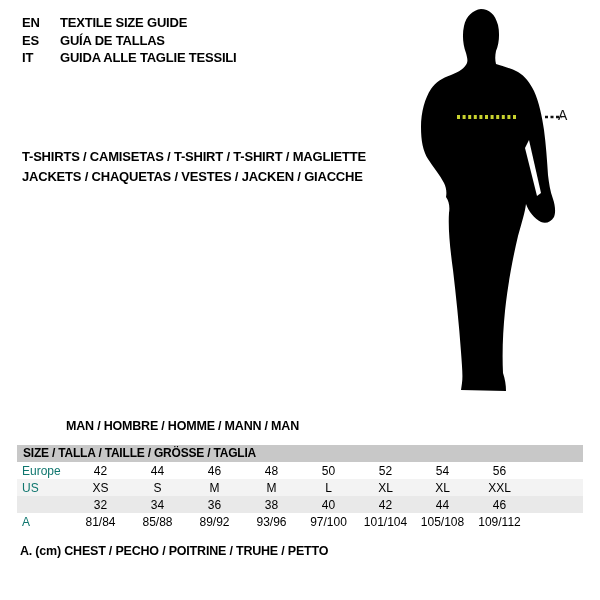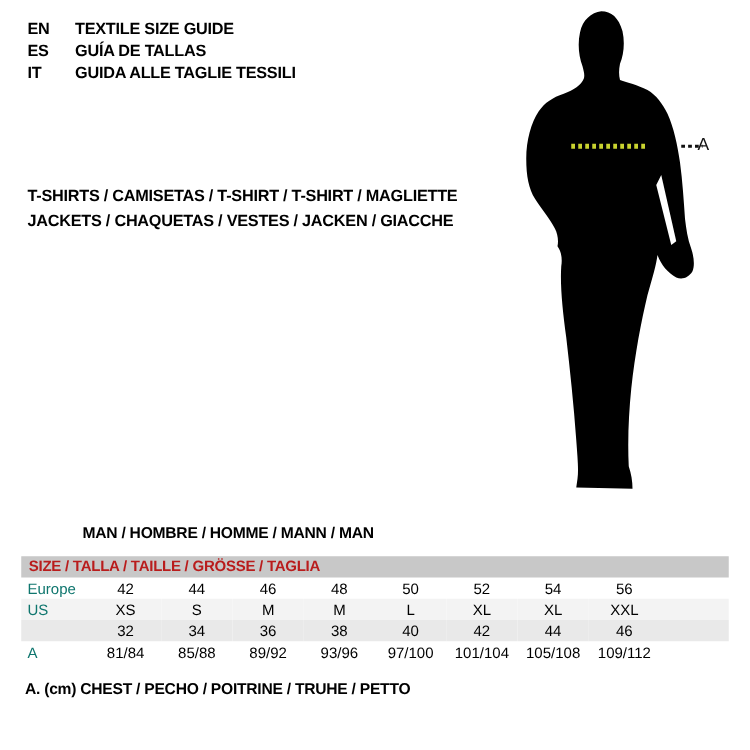--- a/index.html
+++ b/index.html
@@ -15,21 +15,21 @@
   .products{position:absolute;left:22px;top:111px;font-size:13px;font-weight:bold;line-height:19.5px;letter-spacing:-0.2px;margin-top:36px;}
   
   .figure-wrap{position:absolute;left:395px;top:0;width:205px;height:400px;}
   .figure-wrap svg{display:block;width:205px;height:400px;}
   .measure-label{position:absolute;left:163px;top:107px;font-size:14px;font-weight:normal;color:#111;}
   
   .section-title{position:absolute;left:20px;top:419px;font-size:12.5px;font-weight:bold;letter-spacing:-0.2px;margin-left:46px;}
   
   .table-wrap{position:absolute;left:17px;top:445px;width:566px;}
   .table-header{
-    height:17px;line-height:17px;background:#c8c8c8;color:#b91c1c;
+    height:17px;line-height:17px;background:#c8c8c8;color:#000000;
     font-size:12px;font-weight:bold;padding-left:6px;letter-spacing:-0.2px;
   }
   table.sizes{border-collapse:collapse;table-layout:fixed;width:566px;font-size:12px;}
   table.sizes td{height:17px;padding:0;text-align:center;color:#000000;white-space:nowrap;}
   table.sizes td.lbl{text-align:left;padding-left:5px;color:#0f766e;}
   tr.r-us{background:#f3f3f3;}
   tr.r-extra{background:#e9e9e9;}
   
   .footnote{position:absolute;left:20px;top:544px;font-size:12.5px;font-weight:bold;letter-spacing:-0.2px;}
 </style>

